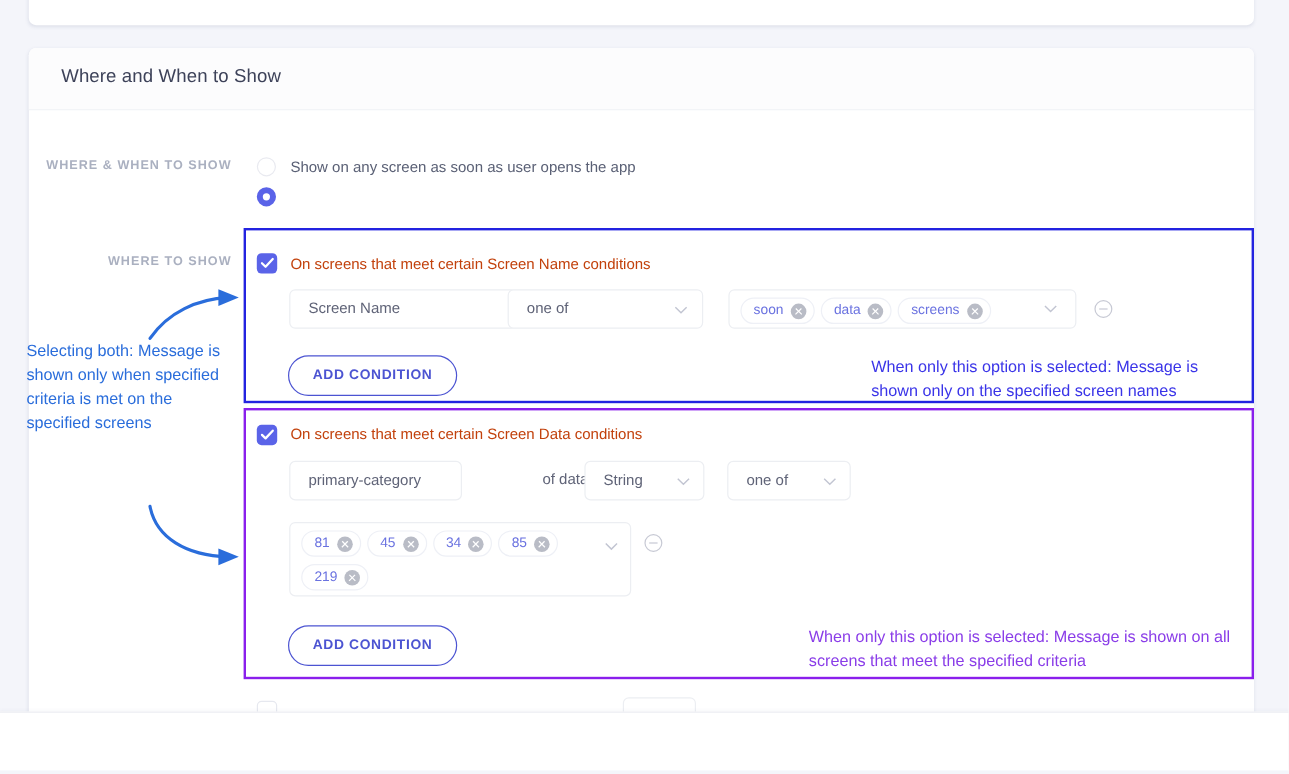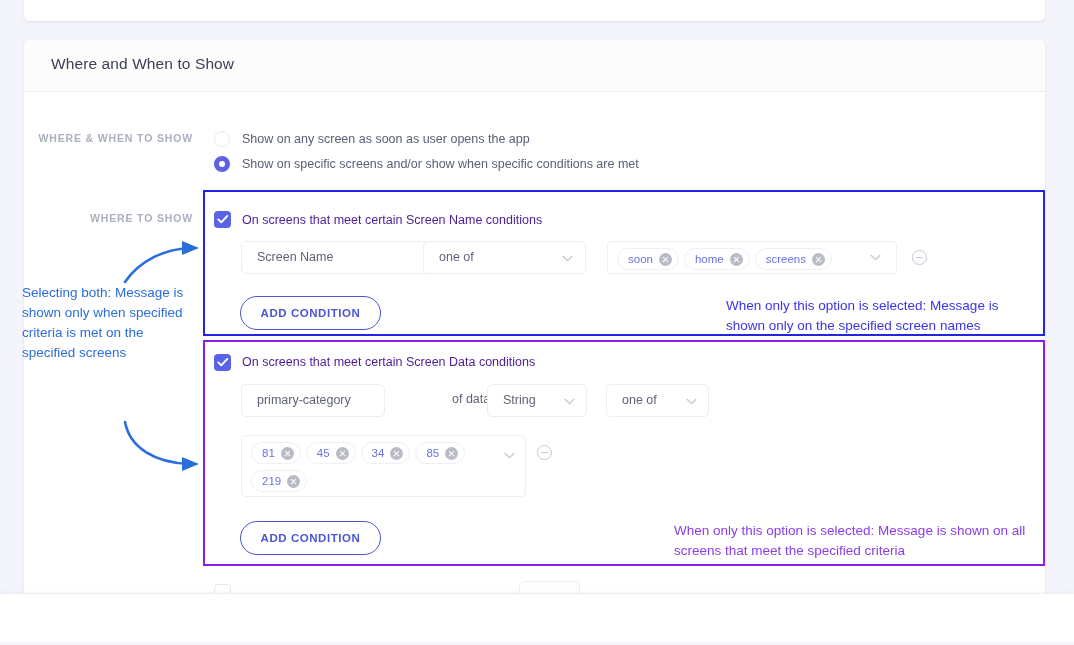--- a/index.html
+++ b/index.html
@@ -25,21 +25,21 @@
   #lbl-where{left:0px;top:212px;width:193px;}
 
   .radio{position:absolute;width:16px;height:16px;border-radius:50%;box-sizing:border-box;}
   .radio.off{border:1.6px solid #e9eaf0;background:#fff;}
   .radio.on{border:5px solid #5a63e8;background:#fff;}
   .rtext{position:absolute;font-size:12.5px;color:#5a6075;}
 
   .cbox{position:absolute;width:17px;height:17px;border-radius:4px;background:#5a63e8;}
   .cbox svg{position:absolute;left:2.5px;top:3px;}
   .cbox.empty{background:#fff;border:1.5px solid #e6e8ef;box-sizing:border-box;}
-  .cbtext{position:absolute;font-size:12.5px;color:#4c1d95;}
+  .cbtext{position:absolute;font-size:12.5px;color:#c2410c;}
 
   .inputbox{position:absolute;height:33px;box-sizing:border-box;background:#fff;
             border:1px solid #eceef2;border-radius:5px;}
   .inputbox .val{position:absolute;left:15px;top:8px;font-size:12.5px;color:#5f6377;}
   .chev{position:absolute;width:11px;height:7px;}
 
   .plaintext{position:absolute;font-size:12.5px;color:#5f6377;}
 
   
   .tagbox{position:absolute;box-sizing:border-box;background:#fff;border:1px solid #eceef2;
@@ -91,21 +91,20 @@
       <div class="card-title">Where and When to Show</div>
     </div>
   </div>
 
   <div class="flabel" id="lbl-when">WHERE &amp; WHEN TO SHOW</div>
   <div class="flabel" id="lbl-where">WHERE TO SHOW</div>
 
   <div class="radio off" style="left:214px;top:131px;"></div>
   <div class="rtext" style="left:242px;top:132px;">Show on any screen as soon as user opens the app</div>
   <div class="radio on" style="left:214px;top:156px;"></div>
-  <div class="rtext" style="left:242px;top:157px;">Show on specific screens and/or show when specific conditions are met</div>
 
   <div class="annobox" id="box-blue"></div>
   <div class="annobox" id="box-purple"></div>
 
   <div class="cbox" style="left:214px;top:211px;">
     <svg width="12" height="11" viewBox="0 0 12 11">
         <path d="M1.3 5.4 L4.3 8.3 L10.3 1.9" stroke="#fff" stroke-width="1.9" fill="none" stroke-linecap="round" stroke-linejoin="round"></path>
       </svg>
   </div>
   <div class="cbtext" style="left:242px;top:213px;">On screens that meet certain Screen Name conditions</div>
@@ -116,21 +115,21 @@
   <div class="inputbox" style="left:423px;top:241px;width:163px;">
     <div class="val">one of</div>
     <svg class="chev" style="right:12px;top:13px;" viewBox="0 0 11 7">
         <path d="M.8 1 L5.5 5.6 L10.2 1" stroke="#c2c5d2" stroke-width="1.2" fill="none"></path>
       </svg>
   </div>
   <div class="tagbox" id="tags1" style="left:607px;top:241px;width:290px;height:33px;"><span class="tag">
         <span>soon</span>
         <span class="x"></span>
       </span><span class="tag">
-        <span>home</span>
+        <span>data</span>
         <span class="x"></span>
       </span><span class="tag">
         <span>screens</span>
         <span class="x"></span>
       </span></div>
   <svg class="chev" style="left:870px;top:254px;" viewBox="0 0 11 7">
       <path d="M.8 1 L5.5 5.6 L10.2 1" stroke="#c2c5d2" stroke-width="1.2" fill="none"></path>
     </svg>
   <div class="minus" style="left:912px;top:250px;"></div>
 

